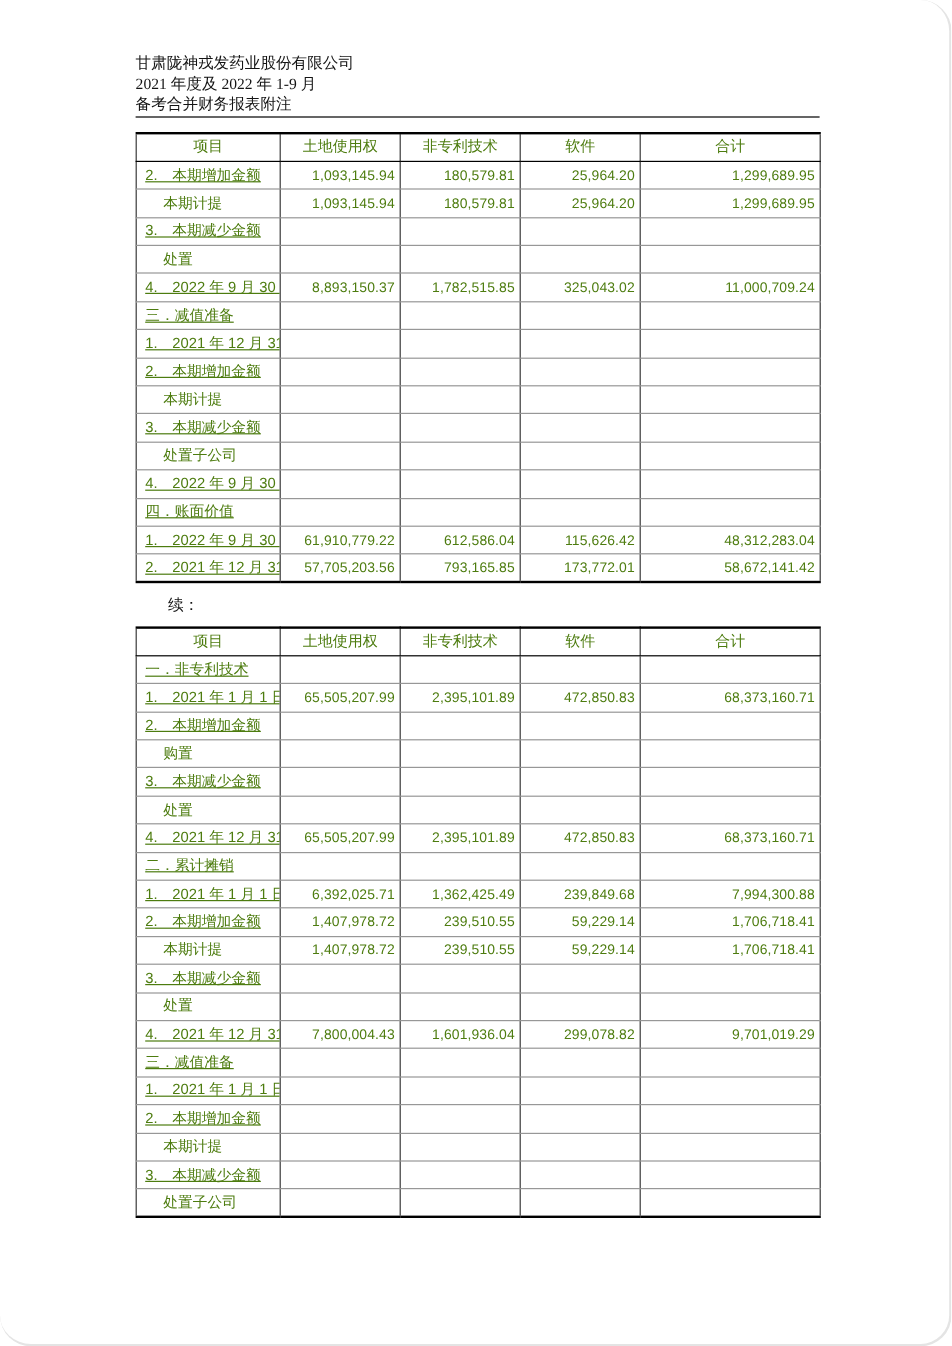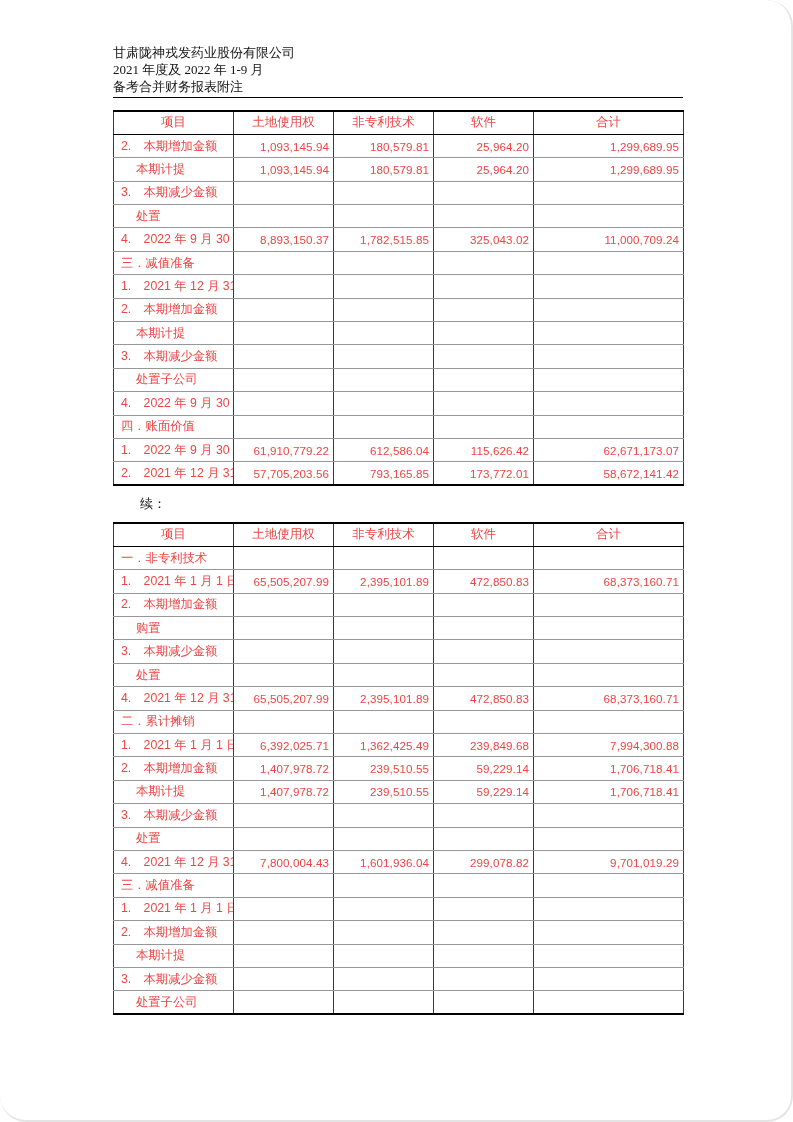--- a/index.html
+++ b/index.html
@@ -20,21 +20,21 @@
     font-size:13px;line-height:17px;color:#141414;
   }
   .header-rule{
     position:absolute;left:113px;top:97px;
     width:570px;height:1px;background:#000;
   }
   .fin-table{
     position:absolute;left:113px;width:570px;
     border-collapse:collapse;table-layout:fixed;
     font-family:"Liberation Sans","DejaVu Sans",sans-serif;
-    font-size:12px;color:#ef4444;
+    font-size:12px;color:#4d7c0f;
     border-top:2.4px solid #000;
     border-bottom:2px solid #000;
   }
   #table-0{top:110px;}
   #table-1{top:522px;}
   .fin-table tr{height:23.4px;}
   .fin-table th{
     font-weight:normal;text-align:center;
     font-size:12.5px;
     border:1px solid #3a3a3a;
@@ -44,21 +44,21 @@
   }
   .fin-table td{
     border:1px solid #3a3a3a;
     border-top:none;
     border-bottom:1px solid #979797;
     padding:0;vertical-align:middle;
     white-space:nowrap;overflow:hidden;
   }
   .fin-table tbody tr:last-child td{border-bottom:2px solid #000;}
   .fin-table td.label{text-align:left;font-size:12.3px;}
-  .fin-table td.label.ind1{padding-left:7px;}
+  .fin-table td.label.ind1{padding-left:7px;text-decoration:underline;}
   .fin-table td.label.ind2{padding-left:22px;}
   .fin-table td.num{text-align:right;padding-right:4px;font-size:11.6px;letter-spacing:0.1px;}
   .cont-label{
     position:absolute;left:140px;top:495px;
     font-size:13px;color:#141414;
   }
   .page-footer{
     position:absolute;left:0;top:1039px;width:100%;
     text-align:center;font-size:12.5px;color:#141414;
   }
@@ -183,21 +183,21 @@
           <td class="num"></td>
           <td class="num"></td>
           <td class="num"></td>
           <td class="num"></td>
         </tr>
         <tr>
           <td class="label ind1">1.　2022 年 9 月 30 日</td>
           <td class="num">61,910,779.22</td>
           <td class="num">612,586.04</td>
           <td class="num">115,626.42</td>
-          <td class="num">62,671,173.07</td>
+          <td class="num">48,312,283.04</td>
         </tr>
         <tr>
           <td class="label ind1">2.　2021 年 12 月 31 日</td>
           <td class="num">57,705,203.56</td>
           <td class="num">793,165.85</td>
           <td class="num">173,772.01</td>
           <td class="num">58,672,141.42</td>
         </tr>
       </tbody>
     </table>

